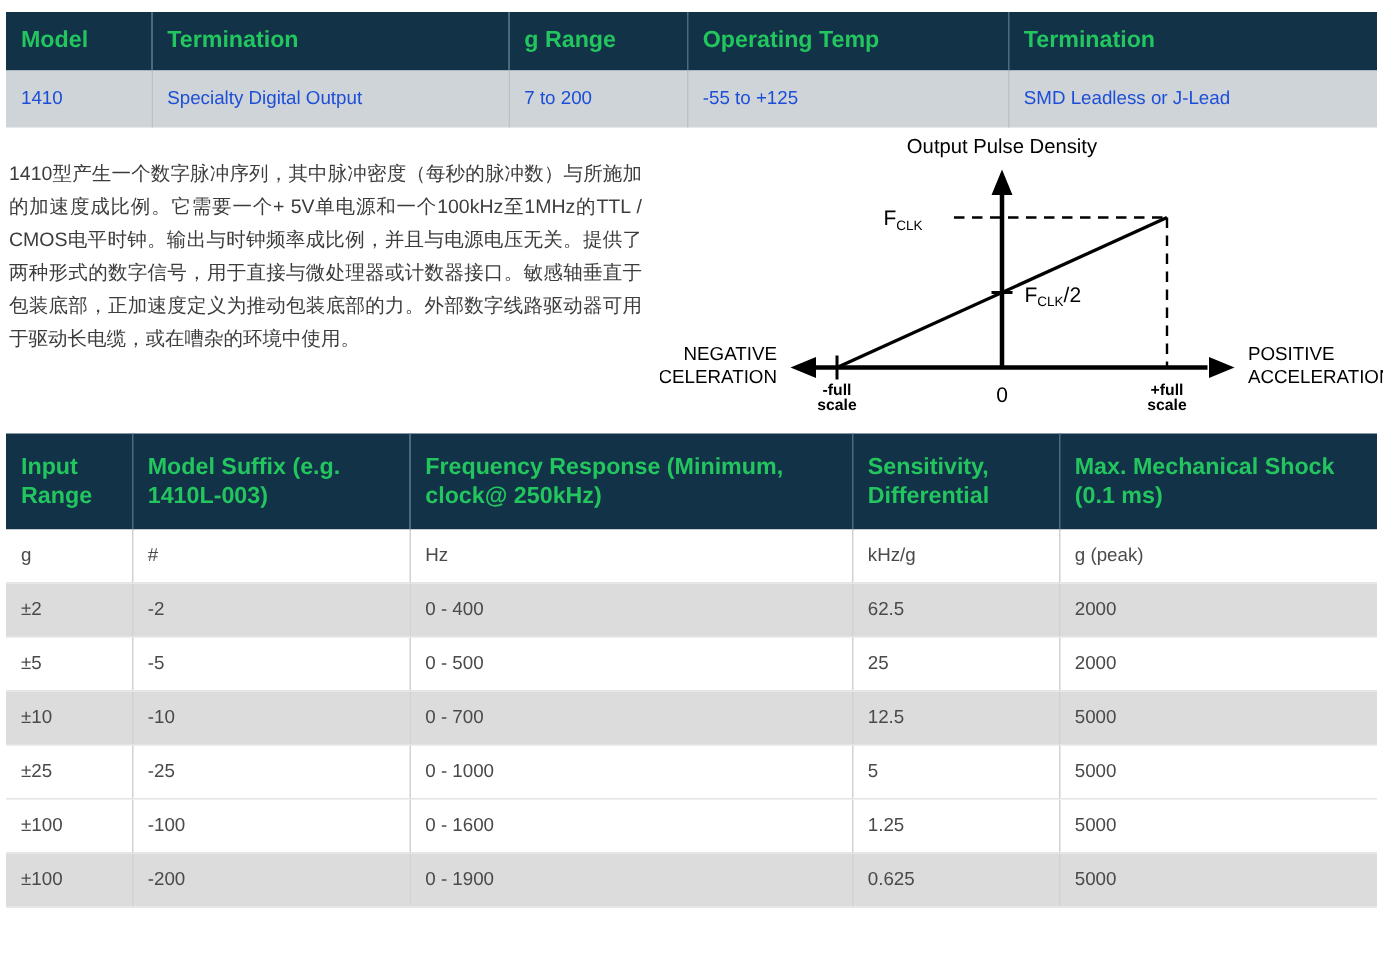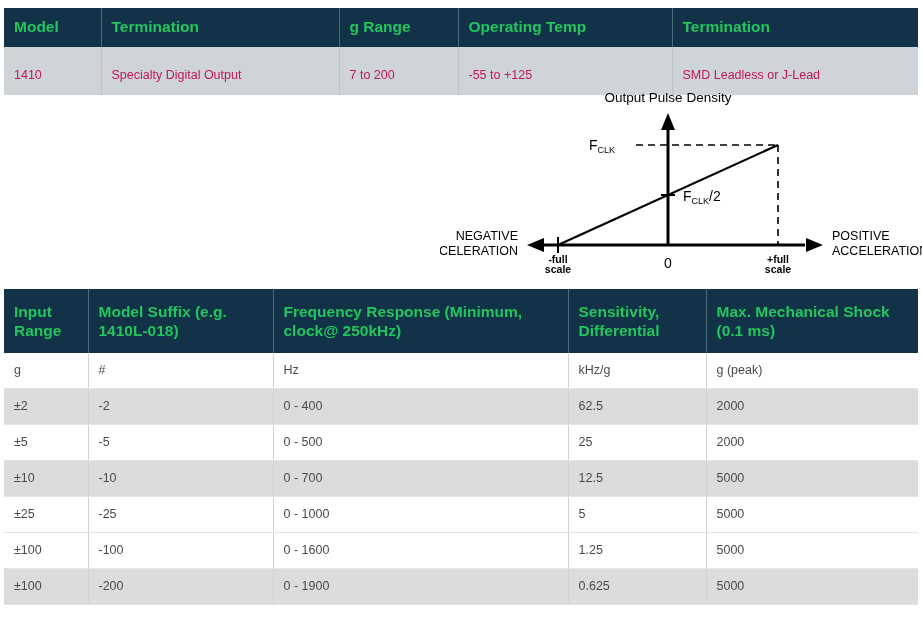--- a/index.html
+++ b/index.html
@@ -59,22 +59,22 @@
   
   #table-overview {
     position: absolute;
     top: 8px;
     left: 0;
   }
   #table-overview th { height: 24px; }
   #table-overview td {
     background: #cfd4d8;
     font-size: 12.5px;
-    color: #be185d;
-    padding-top: 21px;
+    color: #1d4ed8;
+    padding-top: 11px;
     padding-bottom: 12px;
     border-bottom: none;
     border-left: 1px solid #bcc2c6;
   }
   #table-overview td:first-child { border-left: none; }
 
   
   #middle-band {
     position: absolute;
     top: 88px;
@@ -145,20 +145,21 @@
       <td>Specialty Digital Output</td>
       <td>7 to 200</td>
       <td>-55 to +125</td>
       <td>SMD Leadless or J-Lead</td>
     </tr>
   </tbody>
 </table>
 
 <div id="middle-band">
 
+  <p id="description-text">1410型产生一个数字脉冲序列，其中脉冲密度（每秒的脉冲数）与所施加的加速度成比例。它需要一个+ 5V单电源和一个100kHz至1MHz的TTL / CMOS电平时钟。输出与时钟频率成比例，并且与电源电压无关。提供了两种形式的数字信号，用于直接与微处理器或计数器接口。敏感轴垂直于包装底部，正加速度定义为推动包装底部的力。外部数字线路驱动器可用于驱动长电缆，或在嘈杂的环境中使用。</p>
 
   <div id="pulse-diagram">
     <svg width="482" height="192" viewBox="0 0 482 192" xmlns="http://www.w3.org/2000/svg">
       <defs>
         <marker id="arrowR" markerWidth="10" markerHeight="10" refX="1" refY="4" orient="auto">
           <path d="M0,0 L10,4 L0,8 z" fill="#000"></path>
         </marker>
       </defs>
 
       <line x1="95" y1="157" x2="365" y2="157" stroke="#000" stroke-width="3"></line>
@@ -208,21 +209,21 @@
   <colgroup>
     <col style="width:84px">
     <col style="width:185px">
     <col style="width:295px">
     <col style="width:138px">
     <col style="width:212px">
   </colgroup>
   <thead>
     <tr>
       <th>Input Range</th>
-      <th>Model Suffix (e.g. 1410L-018)</th>
+      <th>Model Suffix (e.g. 1410L-003)</th>
       <th>Frequency Response (Minimum, clock@ 250kHz)</th>
       <th>Sensitivity, Differential</th>
       <th>Max. Mechanical Shock (0.1 ms)</th>
     </tr>
   </thead>
   <tbody id="ranges-body">
     <tr class="units-row row-plain">
       <td>g</td>
       <td>#</td>
       <td>Hz</td>

